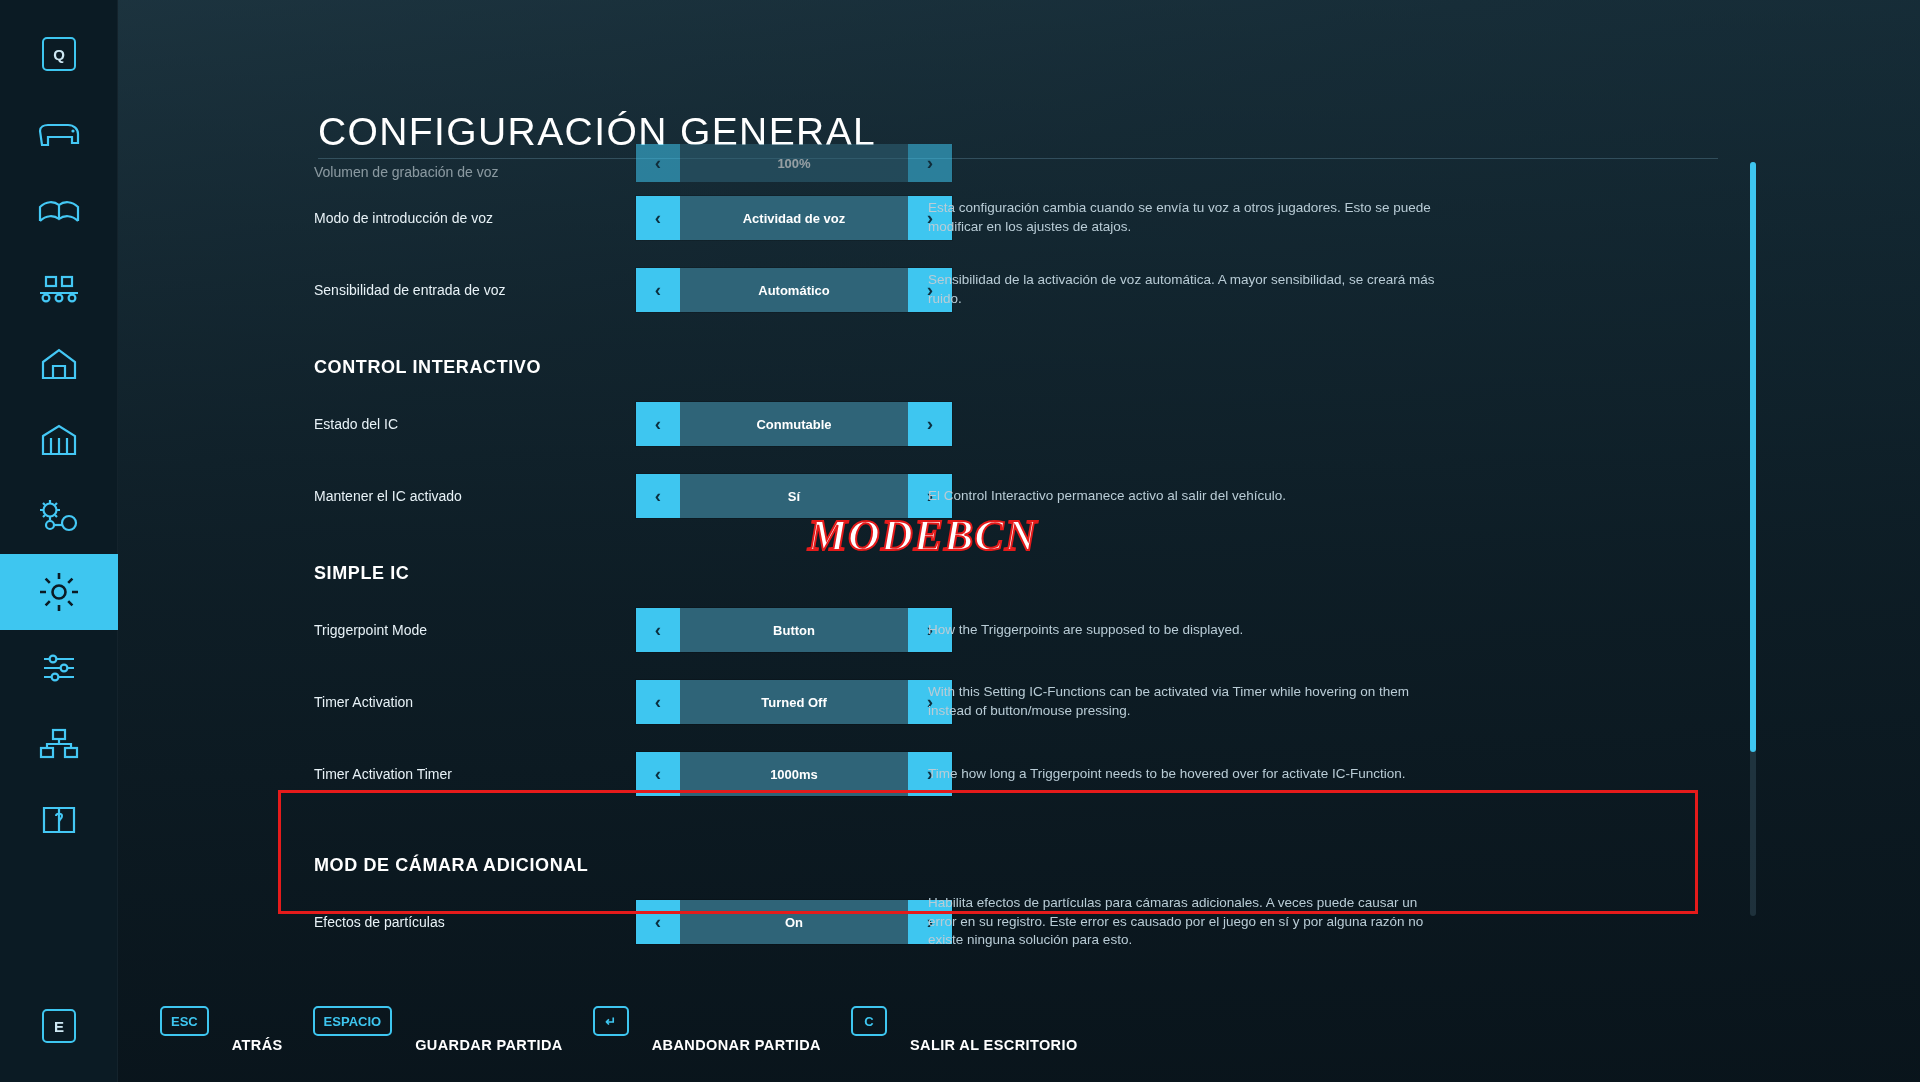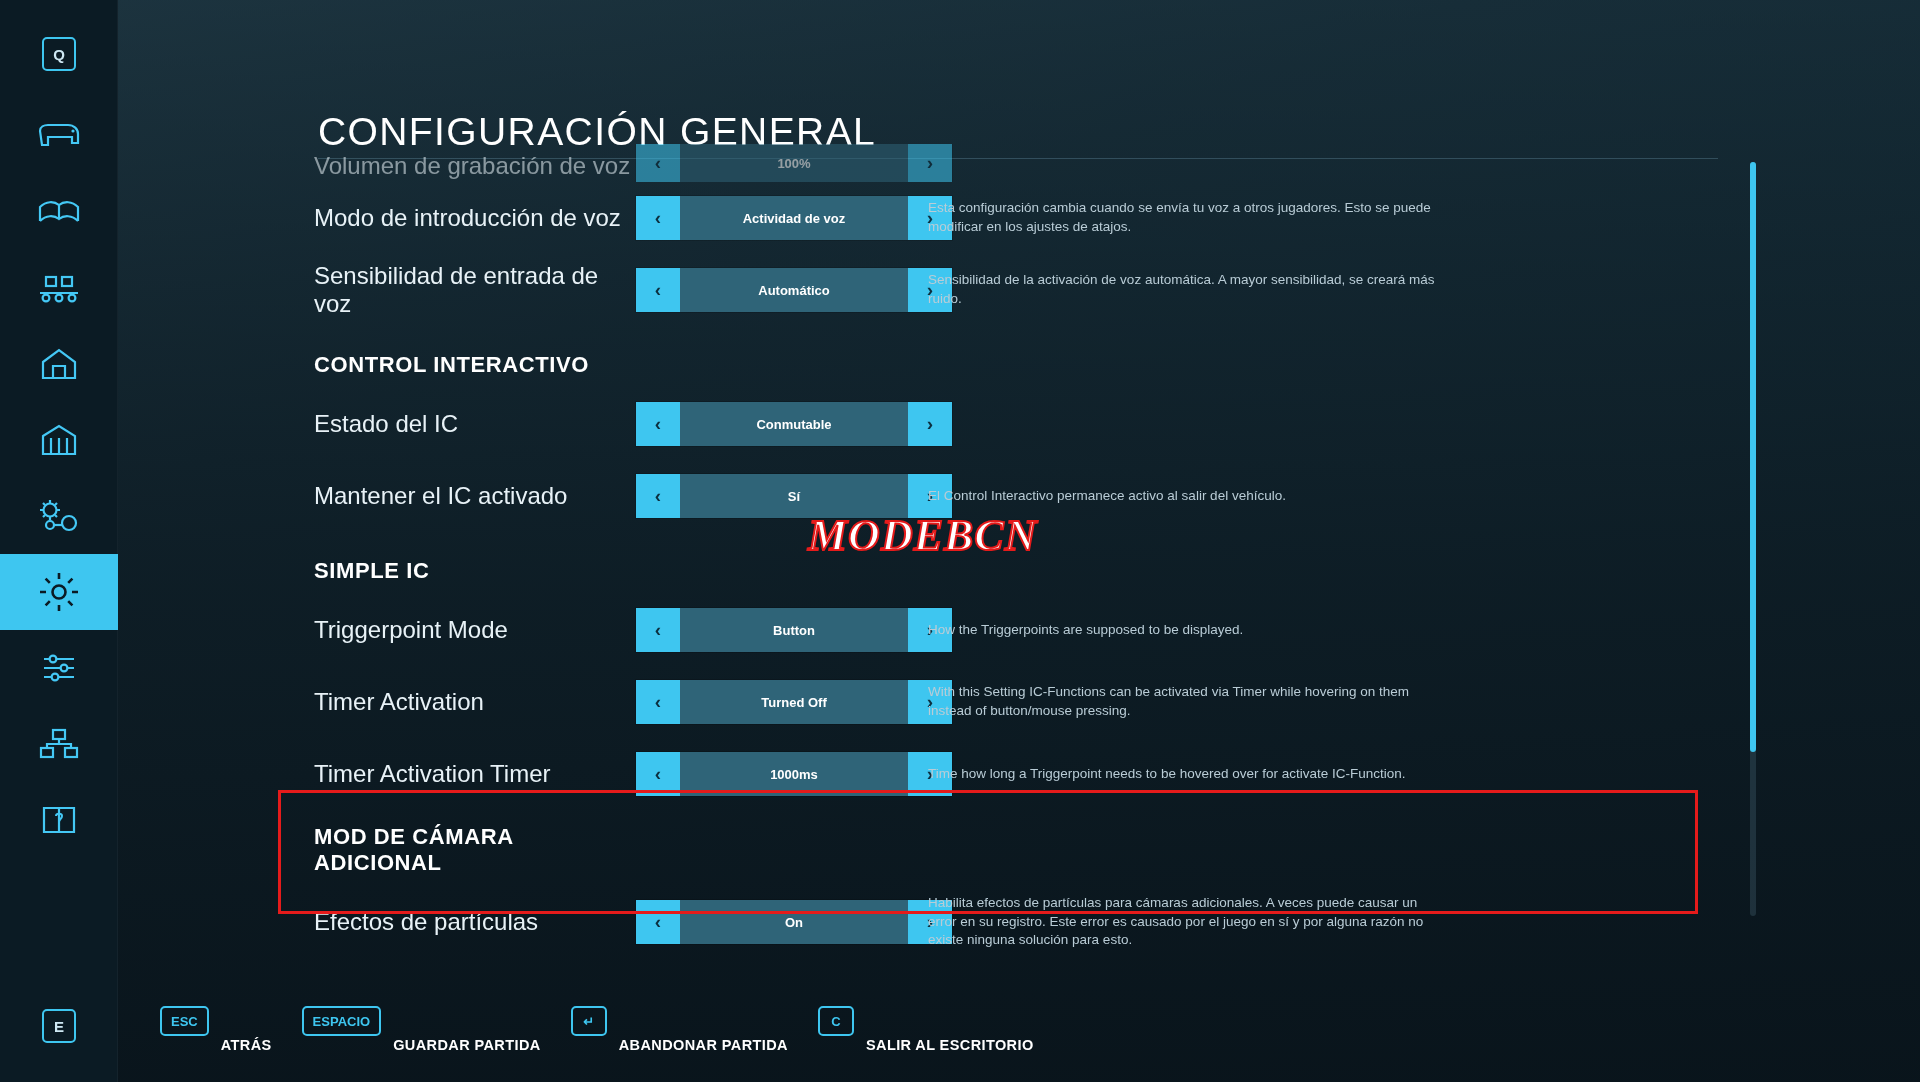--- a/index.html
+++ b/index.html
@@ -55,27 +55,27 @@
     position: absolute; left: 276px; top: 144px; width: 1452px; height: 810px;
     overflow: hidden;
   }
   .row {
     position: relative;
     height: 72px;
     display: flex; align-items: center;
   }
   .row .label {
     width: 360px; padding-left: 38px;
-    color: #e8f2f7; font-size: 24px;
+    color: #e8f2f7; font-size: 14px;
   }
   .section {
     height: 62px; display: flex; align-items: flex-end; padding-bottom: 10px;
   }
   .section .label {
-    padding-left: 38px; color: #ffffff; font-size: 22px; font-weight: bold;
+    padding-left: 38px; color: #ffffff; font-size: 18px; font-weight: bold;
     letter-spacing: 0.6px;
   }
   .control {
     position: relative;
     width: 316px; height: 44px;
     display: flex; align-items: stretch;
     background: #2f6478;
     box-shadow: 0 0 0 1px rgba(0,0,0,0.15);
   }
   .control .arrow {
@@ -123,21 +123,21 @@
     -webkit-text-stroke: 2px #e51b1b;
     letter-spacing: 1px;
     text-shadow: 0 0 2px rgba(0,0,0,0.4);
   }
 
   
   #footer {
     position: absolute; left: 160px; bottom: 44px; height: 34px;
     display: flex; align-items: center; gap: 14px;
   }
-  .fitem { display: flex; align-items: center; gap: 12px; margin-right: 16px; }
+  .fitem { display: flex; align-items: center; gap: 23px; margin-right: 16px; }
   .fkey {
     min-width: 36px; height: 30px; padding: 0 9px;
     border: 2px solid #3ec6f0; border-radius: 5px;
     color: #3ec6f0; font-size: 13px; font-weight: bold;
     display: flex; align-items: center; justify-content: center;
   }
   .flabel { color: #ffffff; font-size: 14.5px; font-weight: bold; letter-spacing: 0.4px; margin-top: 47px; }
 </style>
 </head>
 <body>

